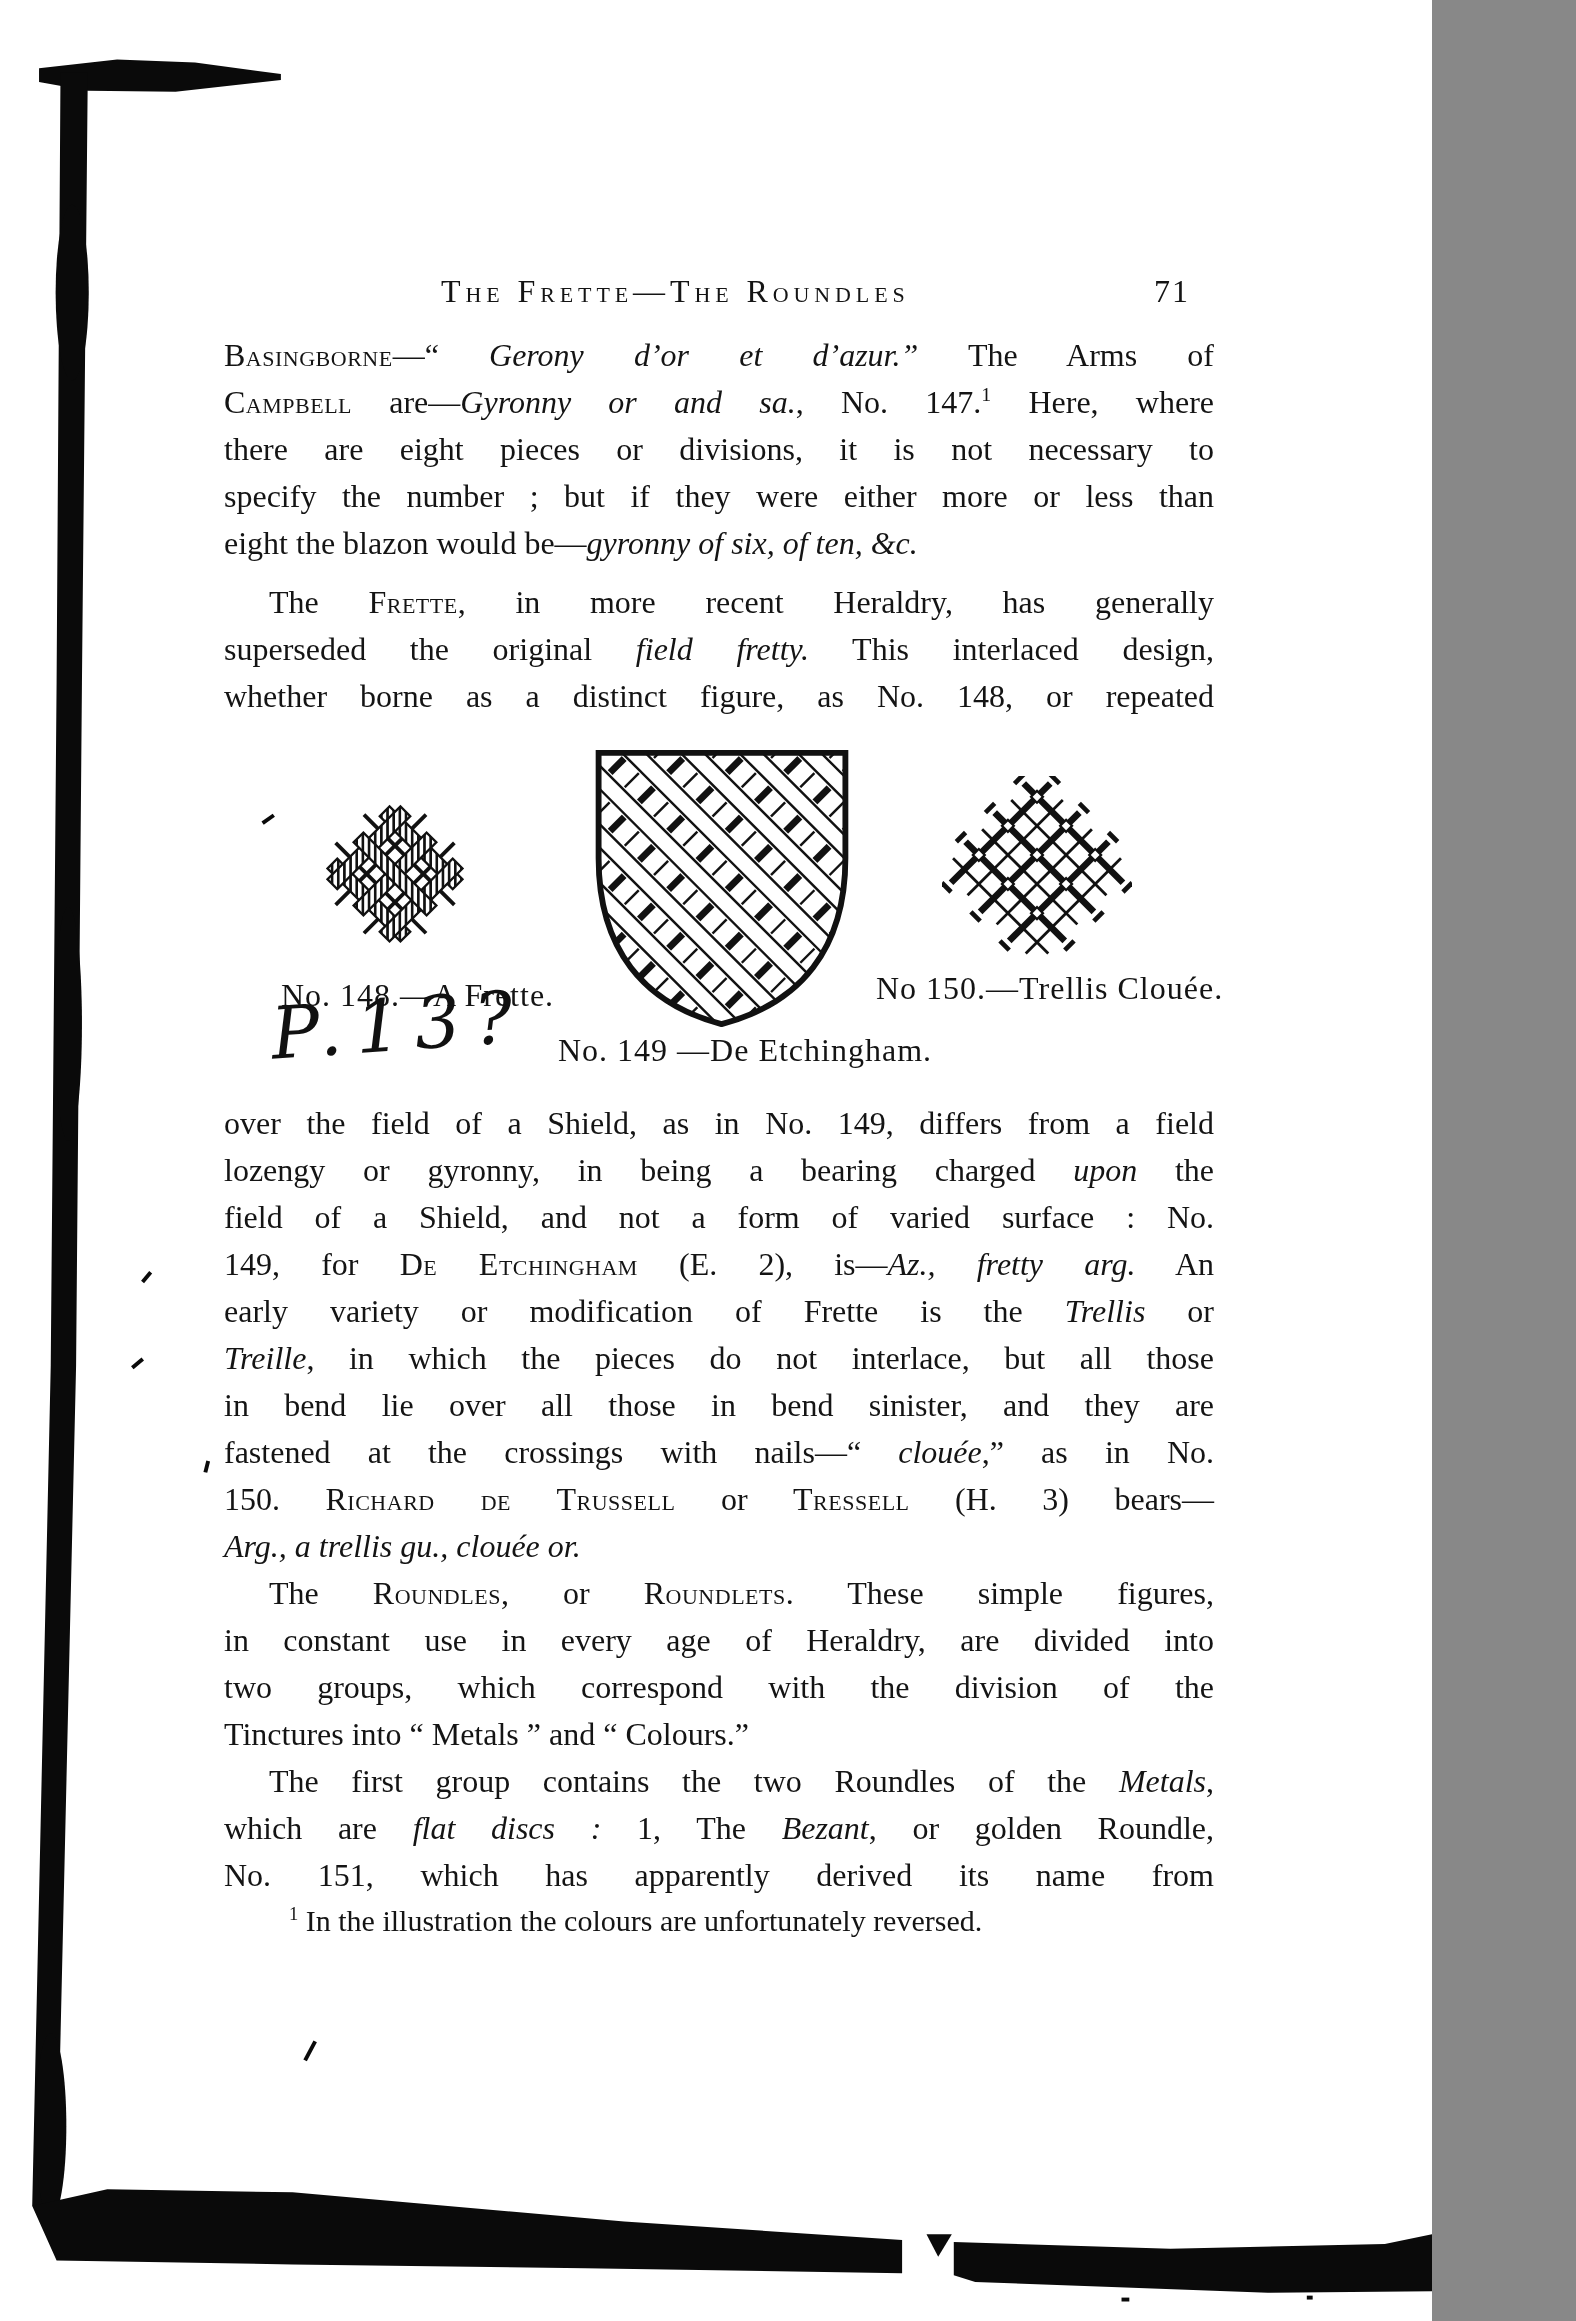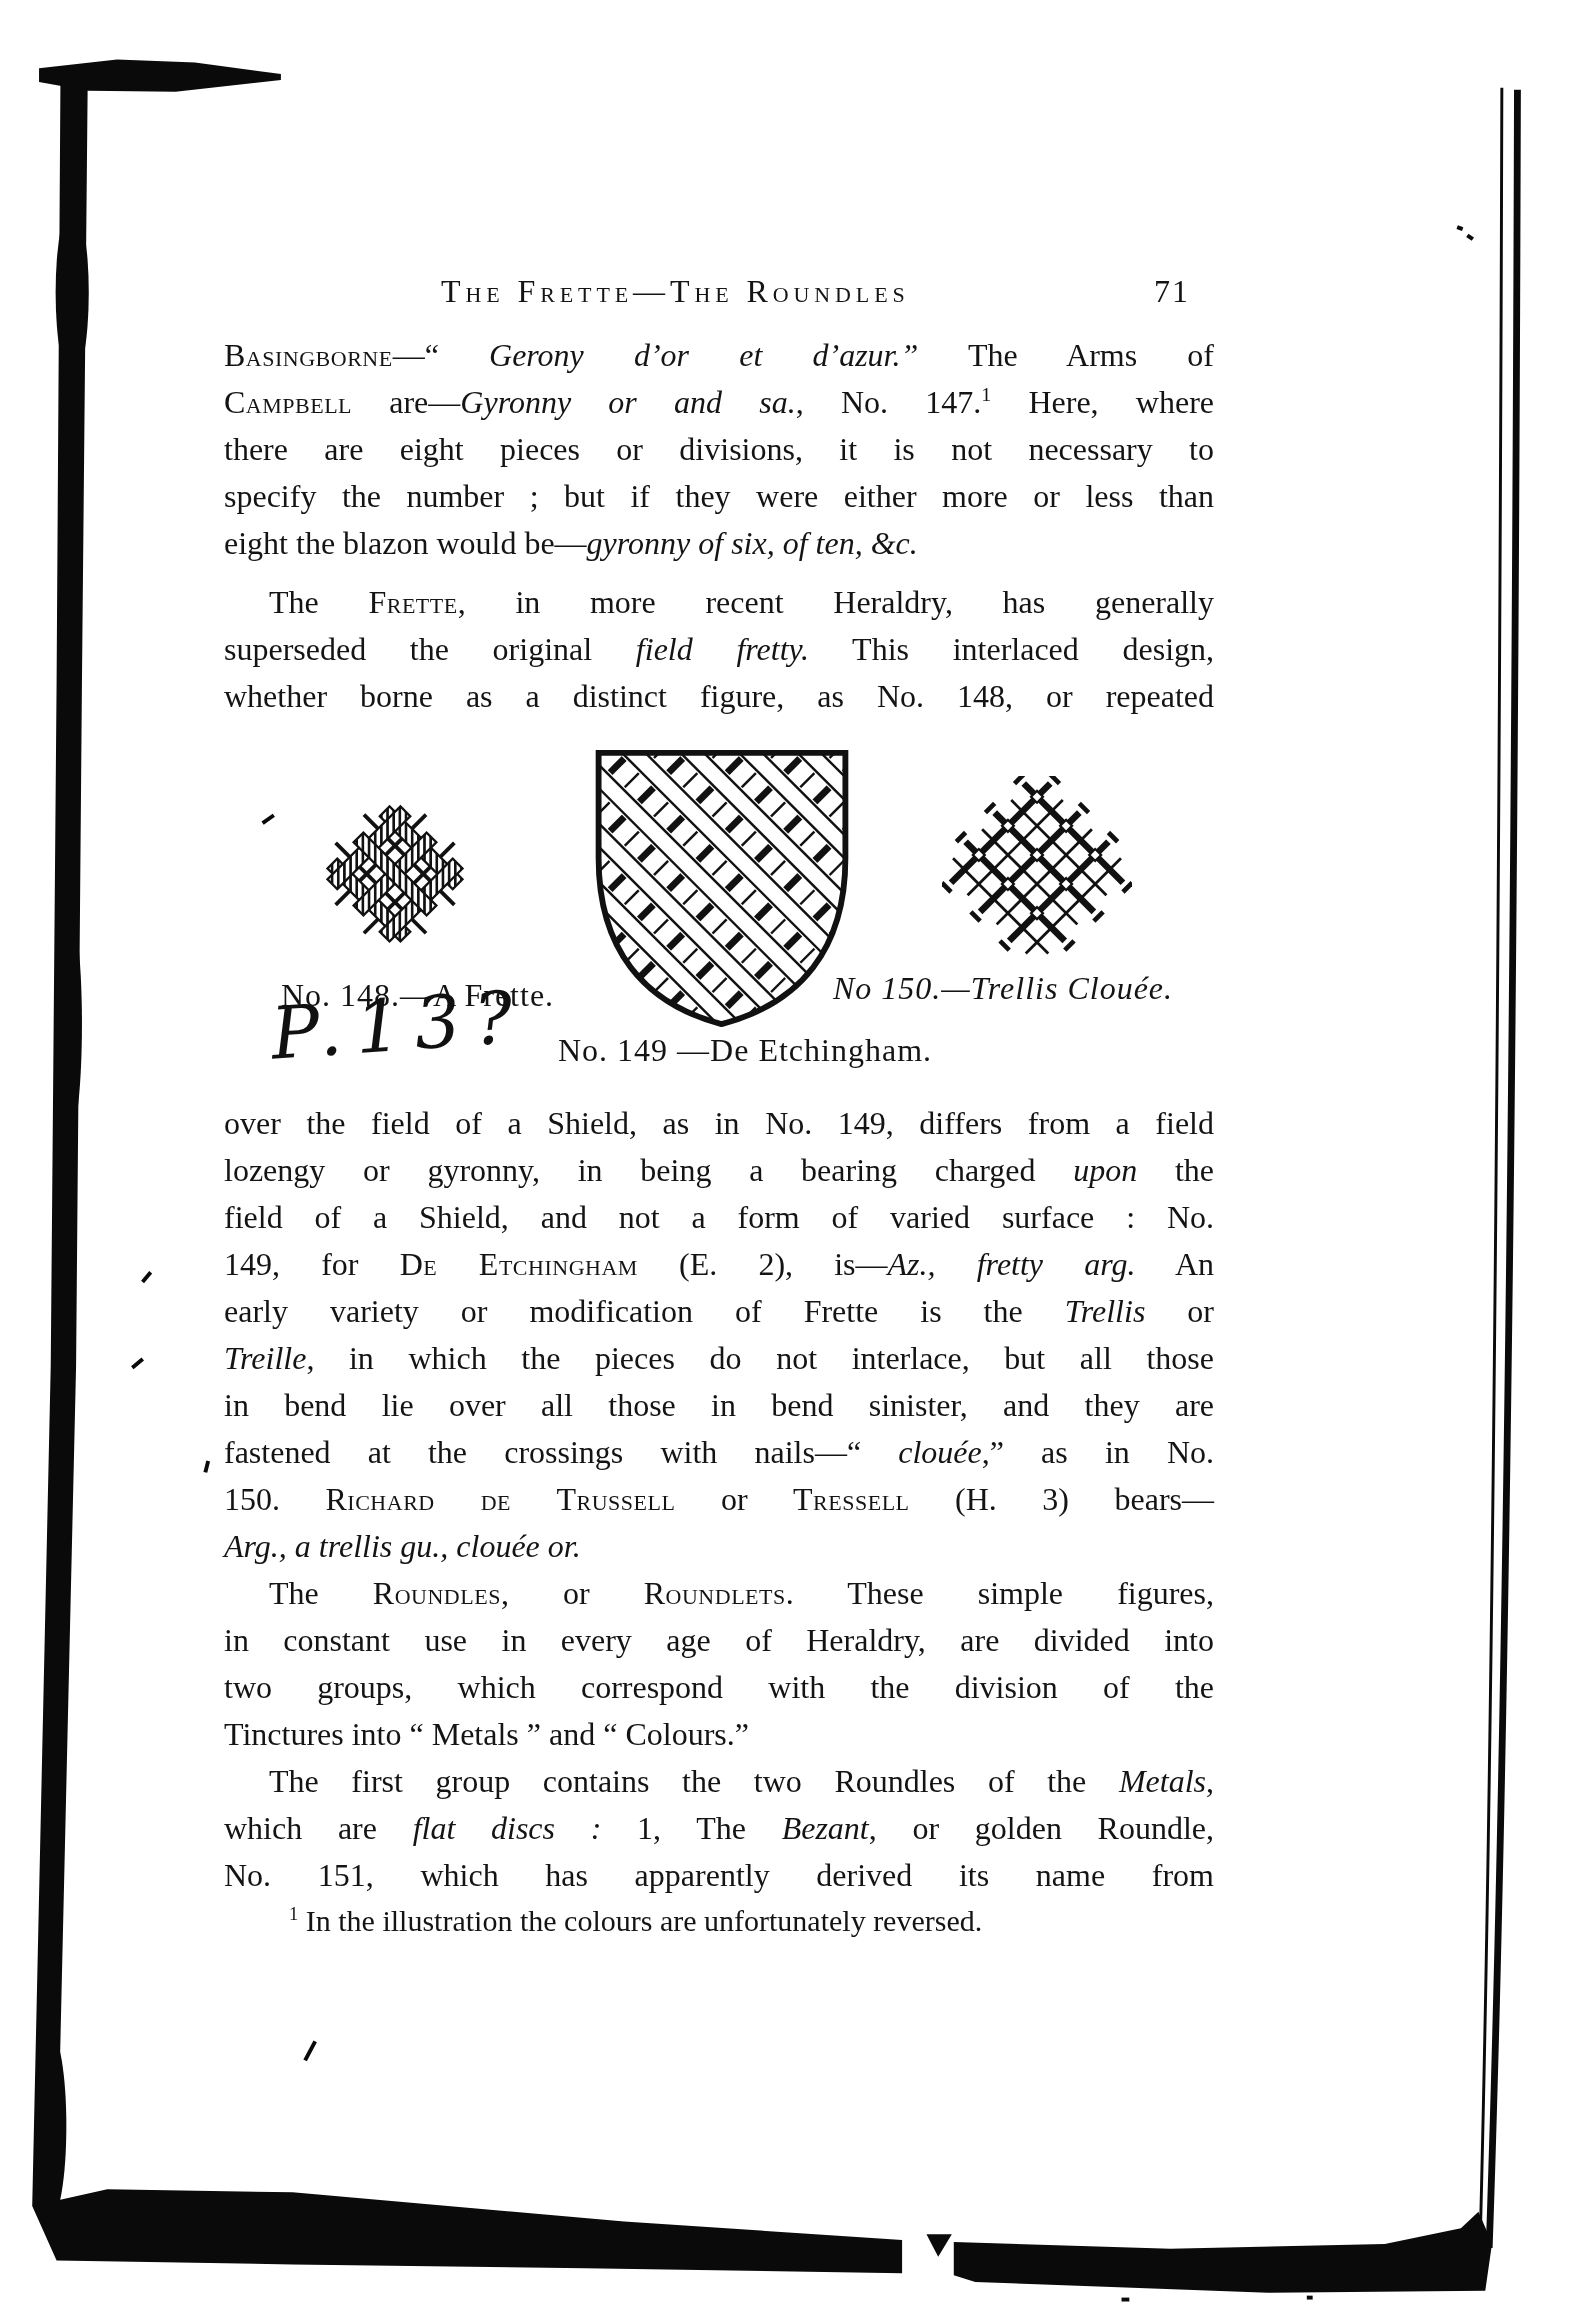--- a/index.html
+++ b/index.html
@@ -1,17 +1,17 @@
 <!DOCTYPE html>
 <html><head>
 <meta charset="utf-8">
 <style>
   html,body { margin:0; padding:0; background:#888; }
   .page {
-    position:relative; width:1576px; height:2321px;
+    position:relative; width:1432px; height:2321px;
     background:#ffffff; overflow:hidden;
     font-family:"Liberation Serif", serif; color:#141414;
   }
   .artifacts { position:absolute; left:0; top:0; width:1576px; height:2321px; }
 
   .header-title {
     position:absolute; top:273px; left:441px;
     font-size:32px; letter-spacing:4.9px; font-variant:small-caps;
     white-space:nowrap;
   }
@@ -40,21 +40,21 @@
   .it { font-style:italic; }
   .sc { font-variant:small-caps; letter-spacing:0.5px; }
   .sup { vertical-align:super; font-size:0.62em; line-height:0; }
 
   .caption {
     position:absolute; font-size:32px; letter-spacing:1px;
     text-align:right; white-space:nowrap;margin-top:20px;
   }
   #cap148 { left:281px;  top:957px;  width:254px; }
   #cap149 { left:558px;  top:1012px; width:332px; }
-  #cap150 { left:833px;  top:950px;  width:336px;font-style:italic; }
+  #cap150 { left:876px;  top:950px;  width:336px; }
 
   .handwriting {
     position:absolute; left:271px; top:983px;
     font-family:"DejaVu Serif", serif; font-style:italic;
     font-size:72px; letter-spacing:13.7px; color:#111;
     transform:rotate(-4deg); white-space:nowrap;
   }
 
   .figure { position:absolute; }
   #fig-frette  { left:318px; top:798px; }

